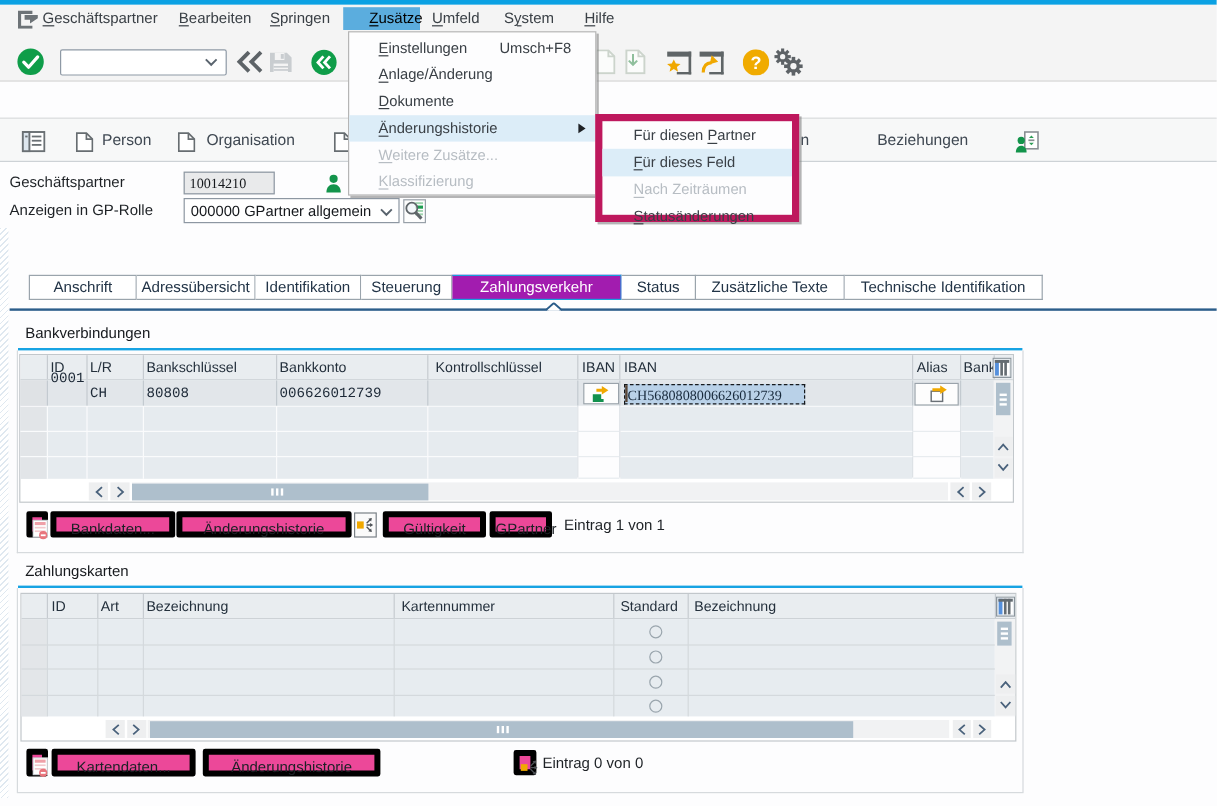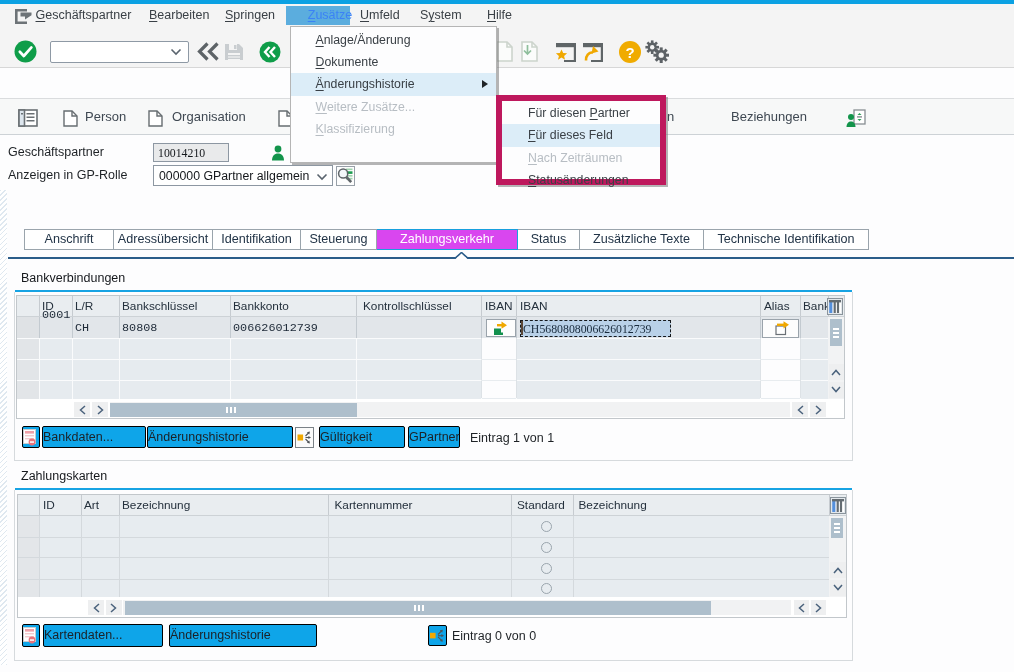--- a/index.html
+++ b/index.html
@@ -1,27 +1,27 @@
 <!DOCTYPE html>
 <html><head>
 <meta charset="utf-8">
 <style>
 html,body{margin:0;padding:0;}
 #page{position:relative;width:1014px;height:672px;background:#fdfdfe;overflow:hidden;
   font-family:"Liberation Sans",sans-serif;-webkit-font-smoothing:antialiased;}
 .abs{position:absolute;}
 .lbl{position:absolute;font-size:12.5px;color:#1e2226;white-space:nowrap;}
 .mono{font-family:Liberation Serif, serif;}
-.btn{position:absolute;background:#0ea5e9;border:1px solid #000000;border-radius:2px;
-  font-size:12.5px;color:#1c2126;text-align:left;box-sizing:border-box;}
+.btn{position:absolute;background:#ec4899;border:5px solid #000000;border-radius:2px;
+  font-size:12.5px;color:#1c2126;text-align:center;box-sizing:border-box;}
 u{text-decoration-thickness:1px;text-underline-offset:2px;}
 .tab{box-sizing:border-box;border:1px solid #9aa4ac;border-left:none;background:#fff;
   font-size:12.6px;color:#223447;text-align:center;line-height:19px;white-space:nowrap;}
 .tab:first-child{border-left:1px solid #9aa4ac;}
-.tab.sel{background:#d946ef;color:#fff;border-color:#18a0de;}
+.tab.sel{background:#a21caf;color:#fff;border-color:#18a0de;}
 .th{position:absolute;font-size:11.8px;color:#24303c;white-space:nowrap;}
 .cell{position:absolute;font-family:"Liberation Mono",monospace;font-size:11.8px;color:#1c2836;white-space:nowrap;}
 .vline{position:absolute;width:1px;background:#fafbfc;}
 .hline{position:absolute;height:1px;background:#fafbfc;}
 .sb-btn{position:absolute;background:#eeeff0;}
 .chev{position:absolute;}
 .mi{position:relative;height:22.2px;line-height:22.2px;padding-left:24.5px;padding-right:20px;white-space:nowrap;}
 .mi .accel{float:right;}
 .mi2{position:relative;height:22.3px;line-height:22.3px;padding-left:26px;white-space:nowrap;}
 .hl{background:#dcedf8;}
@@ -36,21 +36,21 @@
 <div class="abs" style="left:0;top:4px;width:1014px;height:21px;background:#f4f4f4;"></div>
 <div class="abs" id="menubar-items" style="left:0;top:4px;width:1014px;height:21px;font-size:12.5px;color:#3a4046;">
   <svg class="abs" style="left:14px;top:4px;" width="18" height="16" viewBox="0 0 18 16">
     <path d="M1 1 h12 v2.6 h-9.4 v9.8 h9.4 v2.6 h-12 z" fill="#6d7377"></path>
     <path d="M6.5 4.5 h11 v2.8 l-6.5 4.2 v-3 h-4.5 z" fill="#6d7377"></path>
   </svg>
   <div class="abs" style="left:35.5px;top:4px;"><u>G</u>eschäftspartner</div>
   <div class="abs" style="left:149px;top:4px;"><u>B</u>earbeiten</div>
   <div class="abs" style="left:225px;top:4px;"><u>S</u>pringen</div>
   <div class="abs" style="left:286px;top:2px;width:64px;height:19px;background:#5badde;"></div>
-  <div class="abs" style="left:286px;top:4px;width:88px;text-align:center;color:#3b82f6;"><u>Z</u>usätze</div>
+  <div class="abs" style="left:286px;top:4px;width:88px;text-align:center;color:#000000;"><u>Z</u>usätze</div>
   <div class="abs" style="left:360px;top:4px;"><u>U</u>mfeld</div>
   <div class="abs" style="left:420px;top:4px;">S<u>y</u>stem</div>
   <div class="abs" style="left:487px;top:4px;"><u>H</u>ilfe</div>
 </div>
 
 <div class="abs" style="left:0;top:25px;width:1014px;height:43px;background:#f4f4f4;border-bottom:1px solid #d7d7d7;box-sizing:border-box;" id="toolbar">
 
   <svg class="abs" style="left:14px;top:15px;" width="23" height="23" viewBox="0 0 23 23">
     <circle cx="11.5" cy="11.5" r="11" fill="#0f9d49"></circle>
     <path d="M5.8 11.8 l4 4.2 l7.6-8.6" stroke="#fff" stroke-width="2.7" fill="none" stroke-linecap="round" stroke-linejoin="round"></path>
@@ -521,20 +521,21 @@
       <path d="M9 8.7 h4" stroke="#4e5257" stroke-width="1.1" fill="none"></path>
       <path d="M15 8.7 l-2.6-1.6 v3.2 z" fill="#4e5257"></path>
       <path d="M9 9.9 L13 13.9" stroke="#4e5257" stroke-width="1.1" fill="none"></path>
       <path d="M13.8 14.7 l-.6-3 -2.4 2.4 z" fill="#4e5257"></path>
     </svg>
   </div>
   <div class="lbl" style="left:452px;top:629px;">Eintrag 0 von 0</div>
 </div>
 
 <div class="abs" id="menu1" style="left:290px;top:26px;width:207px;height:137px;padding-top:2px;background:#fdfdfe;border:1px solid #b5b5b5;box-sizing:border-box;box-shadow:2px 2px 0 rgba(120,120,120,.55);font-size:12.3px;color:#3a4046;">
+  <div class="mi"><span><u>E</u>instellungen</span><span class="accel">Umsch+F8</span></div>
   <div class="mi"><span><u>A</u>nlage/Änderung</span></div>
   <div class="mi"><span><u>D</u>okumente</span></div>
   <div class="mi hl"><span><u>Ä</u>nderungshistorie</span>
     <div style="position:absolute;right:8px;top:7px;width:0;height:0;border-left:6px solid #1e2226;border-top:4.5px solid transparent;border-bottom:4.5px solid transparent;"></div>
   </div>
   <div class="mi dis"><span><u>W</u>eitere Zusätze...</span></div>
   <div class="mi dis"><span><u>K</u>lassifizierung</span></div>
 </div>
 <div class="abs" id="menu2" style="left:496px;top:94.5px;width:170px;height:90px;padding-top:1.5px;background:#fdfdfe;border:6px solid #be185d;box-sizing:border-box;box-shadow:2px 2px 0 rgba(120,120,120,.55);font-size:12.3px;color:#3a4046;">
   <div class="mi2"><span>Für diesen <u>P</u>artner</span></div>

